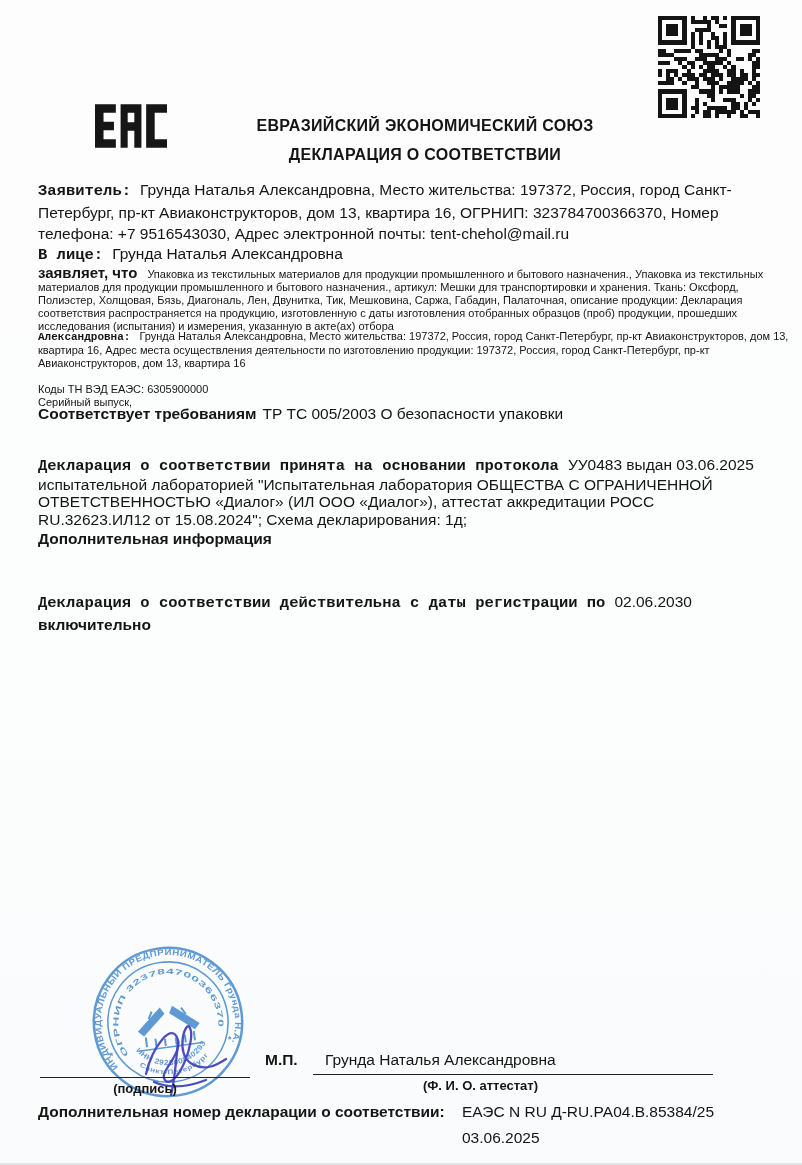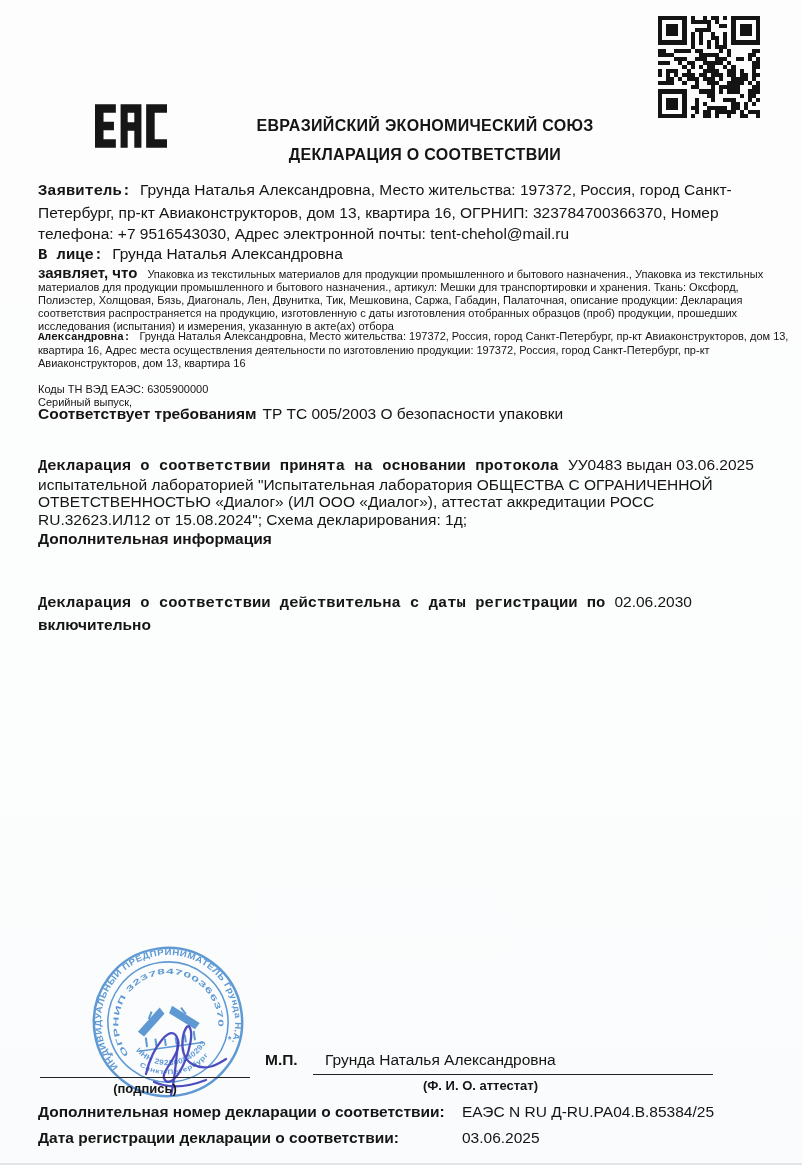--- a/index.html
+++ b/index.html
@@ -442,16 +442,15 @@
 
   <div class="abs hline" style="left:40px;top:1077px;width:210px"></div>
   <div class="abs cap center" style="left:40px;top:1081px;width:210px">(подпись)</div>
 
   <div class="abs" style="left:313px;top:1051px;width:400px;font-size:15.5px;padding-left:12px;box-sizing:border-box">Грунда Наталья Александровна</div>
   <div class="abs hline" style="left:313px;top:1074px;width:400px"></div>
   <div class="abs cap center" style="left:313px;top:1078px;width:335px">(Ф. И. О. аттестат)</div>
 
   <div class="abs t b" style="left:38px;top:1101px">Дополнительная номер декларации о соответствии:</div>
   <div class="abs t" style="left:462px;top:1101px">ЕАЭС N RU Д-RU.РА04.В.85384/25</div>
-  <div class="abs t b" style="left:38px;top:1127px">Дата регистрации декларации о соответствии:</div>
   <div class="abs t" style="left:462px;top:1127px">03.06.2025</div>
 
 </div>
 
 </body></html>

